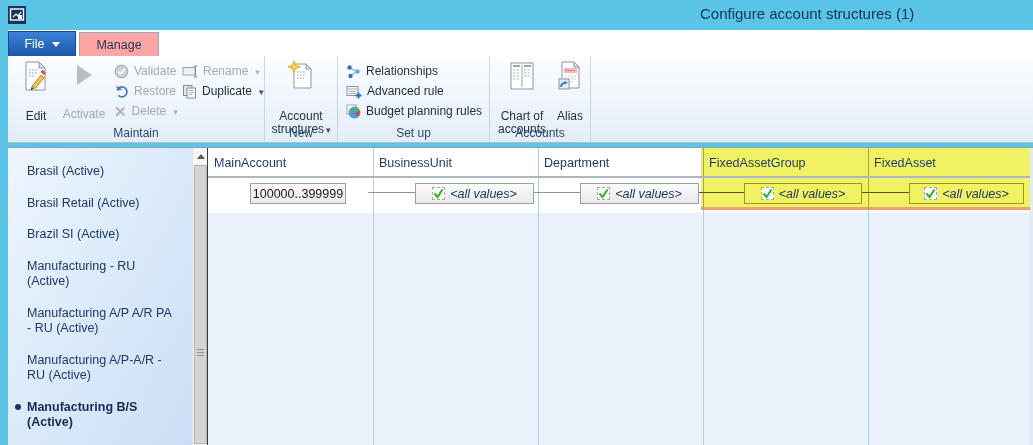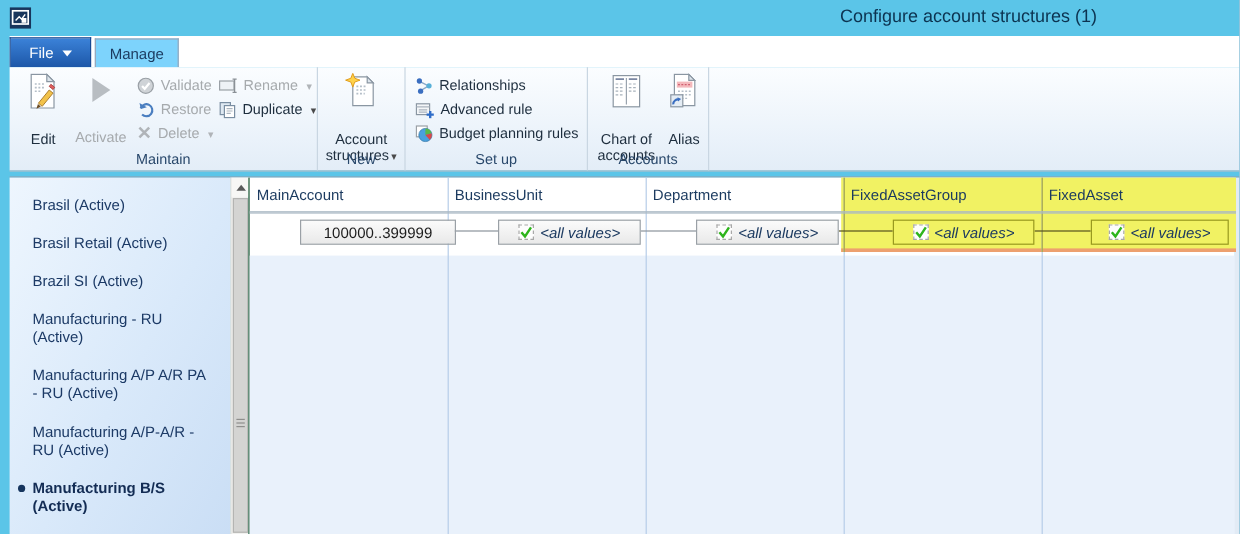--- a/index.html
+++ b/index.html
@@ -15,21 +15,21 @@
   .win-title{position:absolute;left:700px;top:5px;font-size:15px;color:#0c3350;white-space:nowrap;}
   
   .tabrow{position:absolute;left:8px;top:30px;width:1025px;height:26px;background:#ffffff;}
   .file-tab{
     position:absolute;left:0px;top:1px;width:68px;height:25px;
     background:linear-gradient(#3b82d8,#1d57a8);border:1px solid #174a94;border-bottom:none;
     color:#fff;font-size:12.5px;display:flex;align-items:center;justify-content:center;gap:7px;cursor:default;
   }
   .file-caret{width:0;height:0;border-left:4px solid transparent;border-right:4px solid transparent;border-top:5px solid #fff;}
   .manage-tab{
-    position:absolute;left:71px;top:2px;width:70px;height:24px;background:#7dd3fc;
+    position:absolute;left:71px;top:2px;width:80px;height:24px;background:#fca5a5;
     border:1px solid #98a8bb;border-bottom:none;color:#1b3a5f;font-size:12.5px;
     display:flex;align-items:center;justify-content:center;
   }
   
   .ribbon{
     position:absolute;left:8px;top:56px;width:1025px;height:87px;
     background:linear-gradient(#fbfdff,#eaf2fa 70%,#e3edf7);
     border-bottom:1px solid #aebecb;font-size:12px;
   }
   .rgroup{position:absolute;top:0;height:86px;border-right:1px solid #c9d6e2;}
@@ -297,21 +297,21 @@
       <div class="hdr h1">BusinessUnit</div>
       <div class="hdr h2">Department</div>
       <div class="hdr h3">FixedAssetGroup</div>
       <div class="hdr h4">FixedAsset</div>
 
       <div class="connector" style="left:160px;width:47px;"></div>
       <div class="connector" style="left:326px;width:46px;"></div>
       <div class="connector dark" style="left:491px;width:45px;"></div>
       <div class="connector dark" style="left:654px;width:47px;"></div>
 
-      <div class="vbox" style="left:42px;width:130px;text-align:right;">
+      <div class="vbox" style="left:42px;width:96px;text-align:right;">
         <span class="rangeval">100000..399999</span>
       </div>
       <div class="vbox" style="left:207px;width:119px;">
         <span class="chk">
             <svg width="11" height="11" viewBox="0 0 11 11">
               <path d="M1.5 5.5 l3 3.5 5 -7.5" stroke="#2eb41c" stroke-width="2" fill="none"></path>
             </svg>
           </span>
         <span class="allval">&lt;all values&gt;</span>
       </div>

